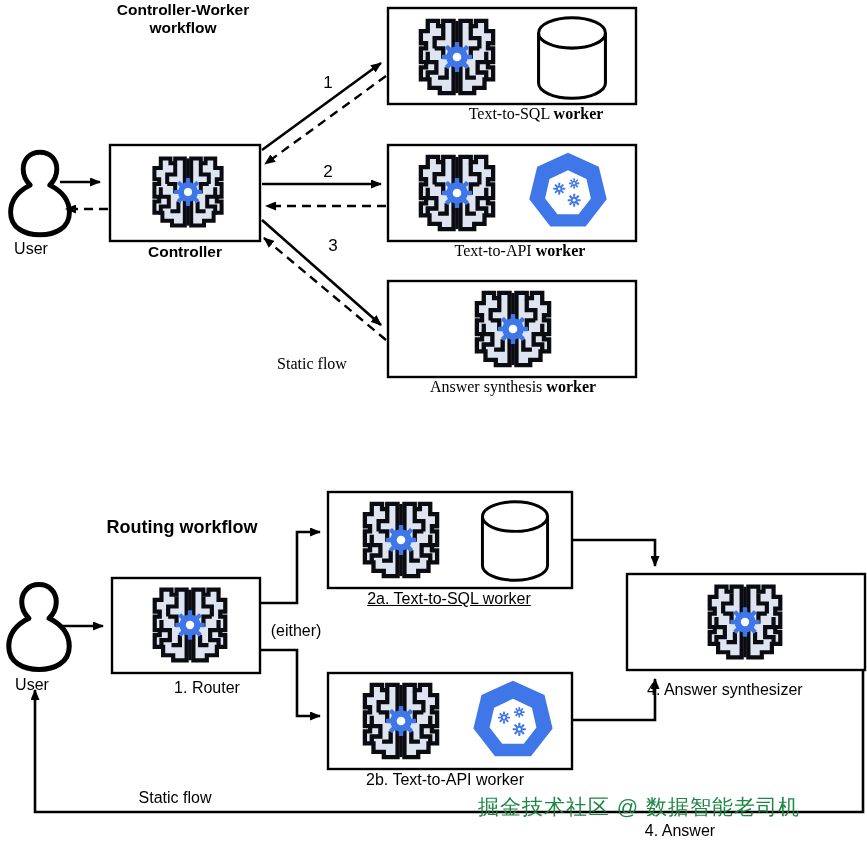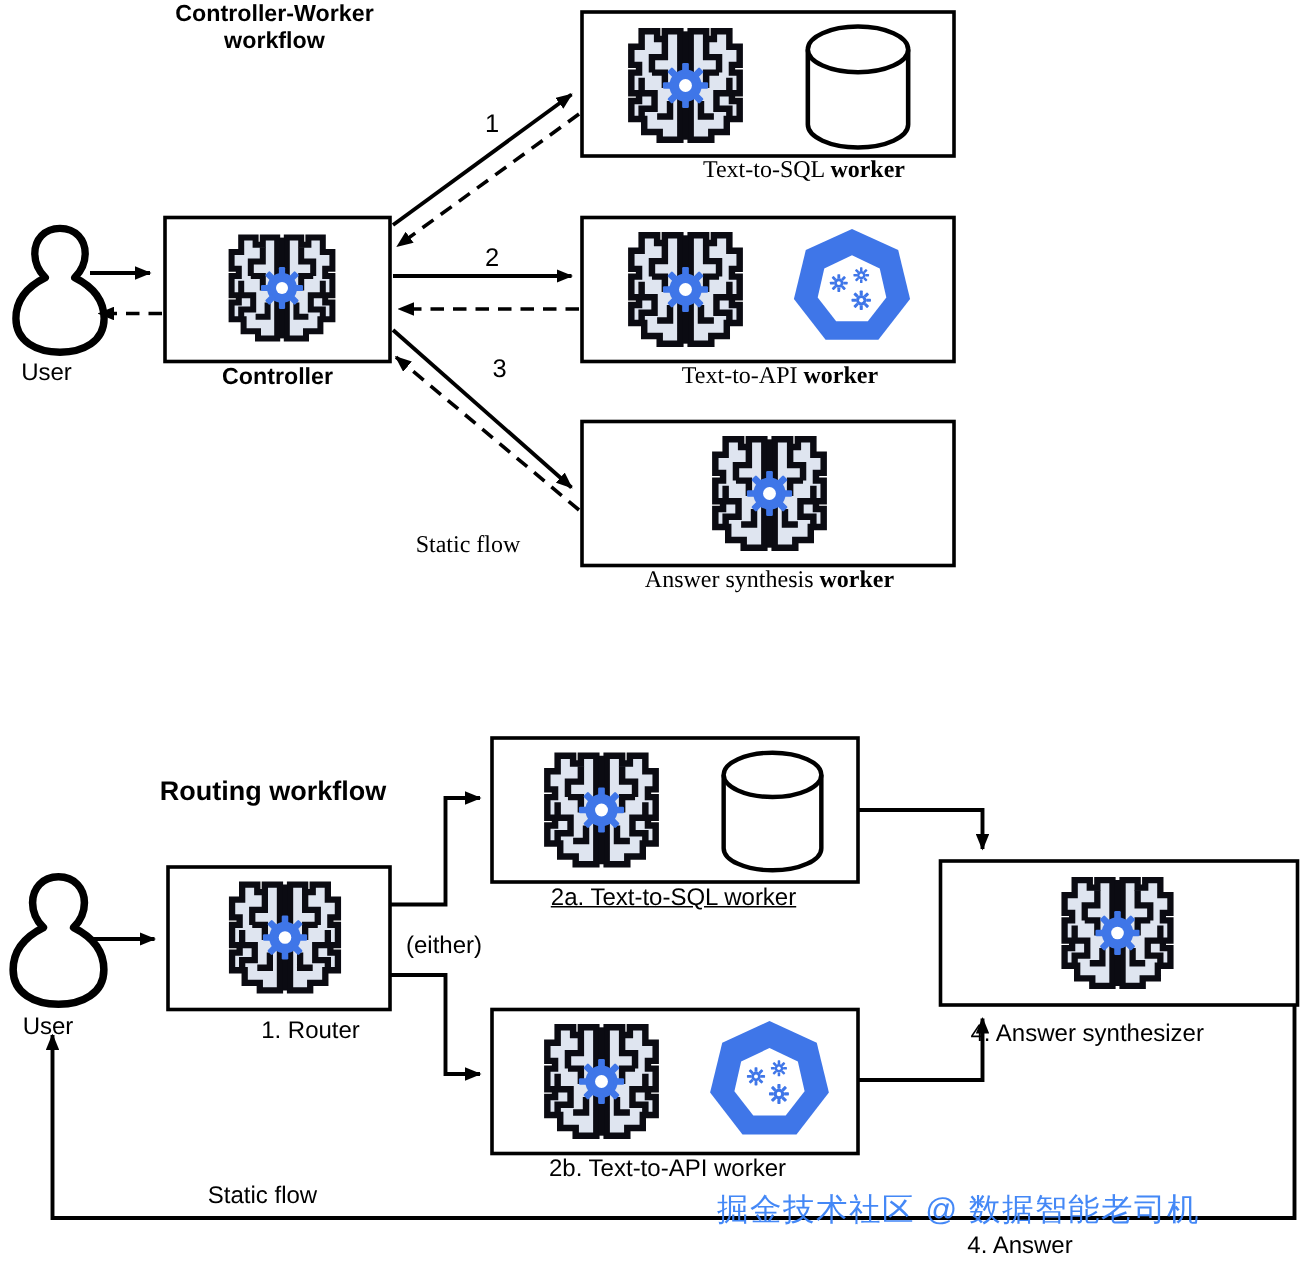--- a/index.html
+++ b/index.html
@@ -214,15 +214,15 @@
   <div class="lbl sans ctr" style="left:449px;top:590px;font-size:16px;text-decoration:underline;">2a. Text-to-SQL worker</div>
 
   <div class="lbl sans ctr" style="left:445px;top:771px;font-size:16px;text-align:center;">2b. Text-to-API worker</div>
 
   <div class="lbl sans" style="left:647px;top:681px;font-size:16px;">4. Answer synthesizer</div>
 
   <div class="lbl sans ctr" style="left:175px;top:789px;font-size:16px;">Static flow</div>
 
   <div class="lbl sans ctr" style="left:680px;top:822px;font-size:16px;">4. Answer</div>
 
-  <div class="lbl sans" style="left:478px;top:795px;font-size:21px;color:#3b82f6;opacity:.95;letter-spacing:1px;">掘金技术社区 @ 数据智能老司机</div>
+  <div class="lbl sans" style="left:478px;top:795px;font-size:21px;color:#15803d;opacity:.95;letter-spacing:1px;">掘金技术社区 @ 数据智能老司机</div>
 
 </div>
 
 </body></html>

